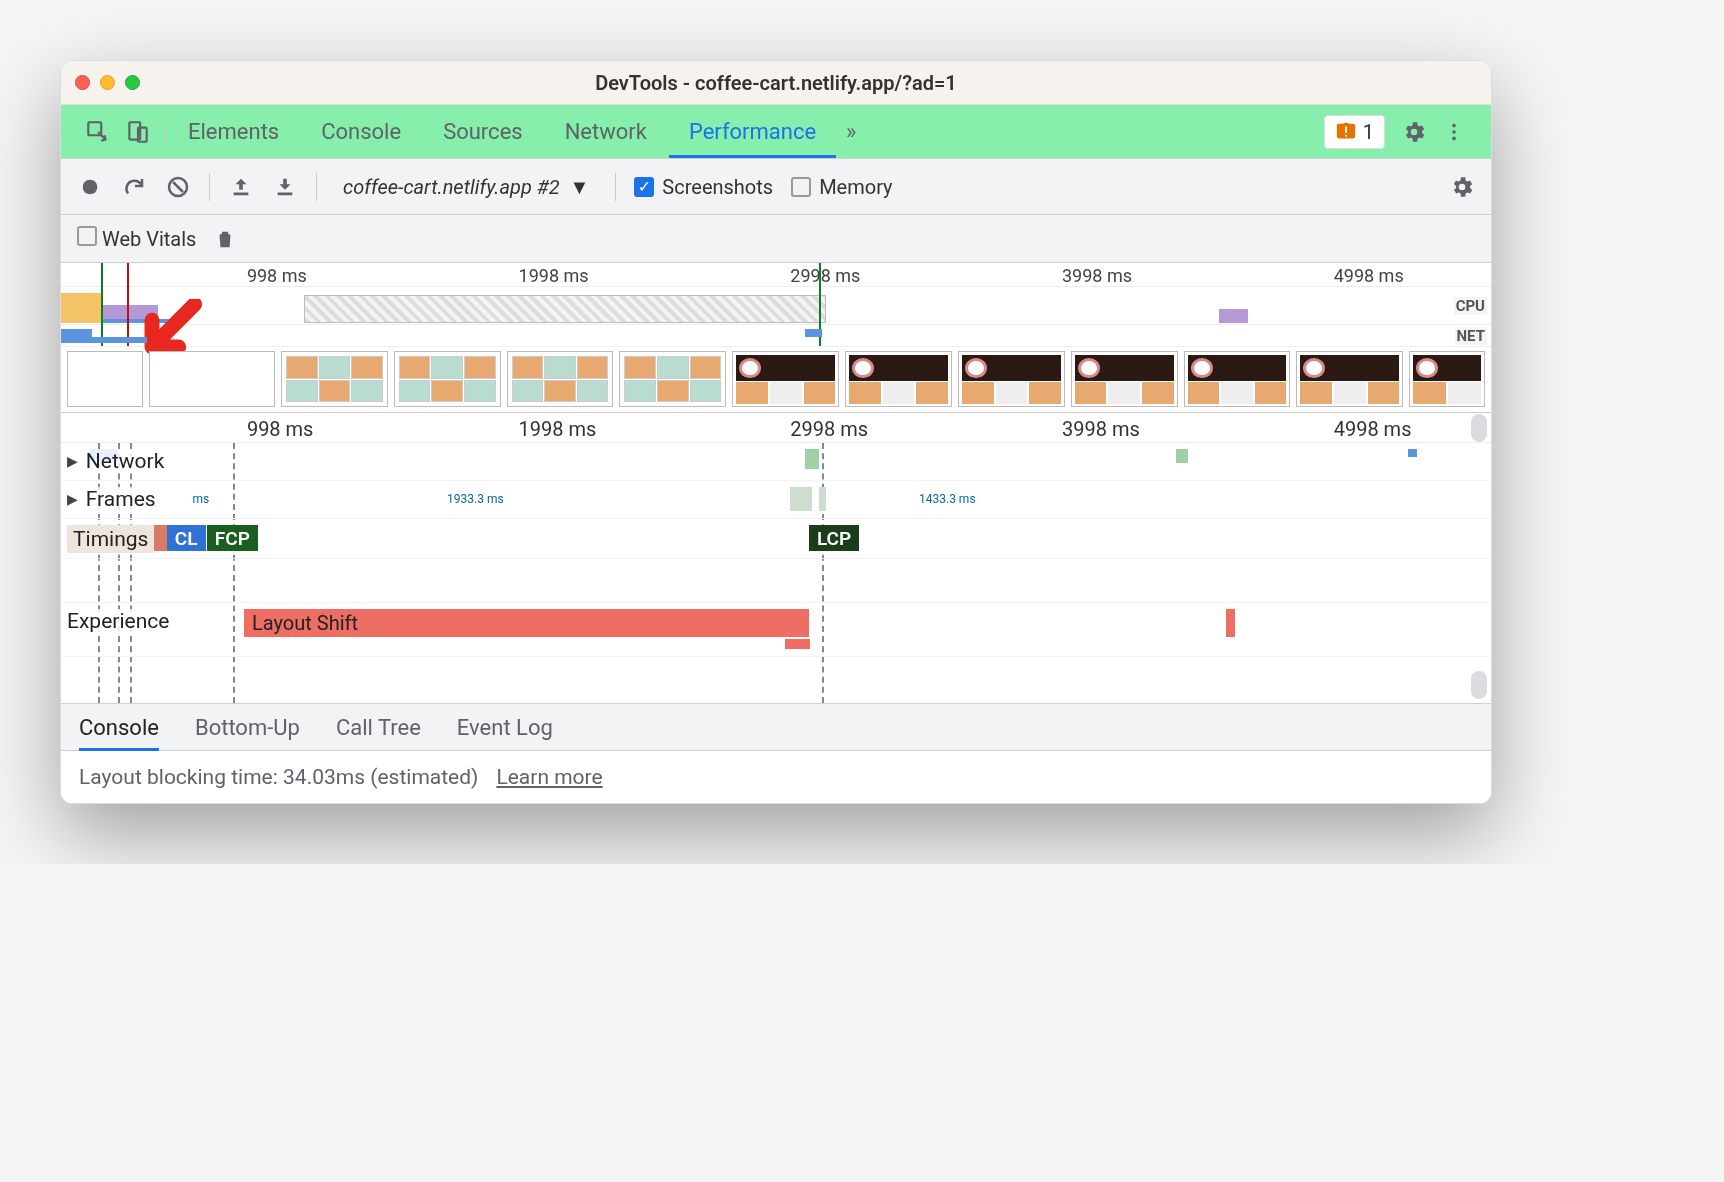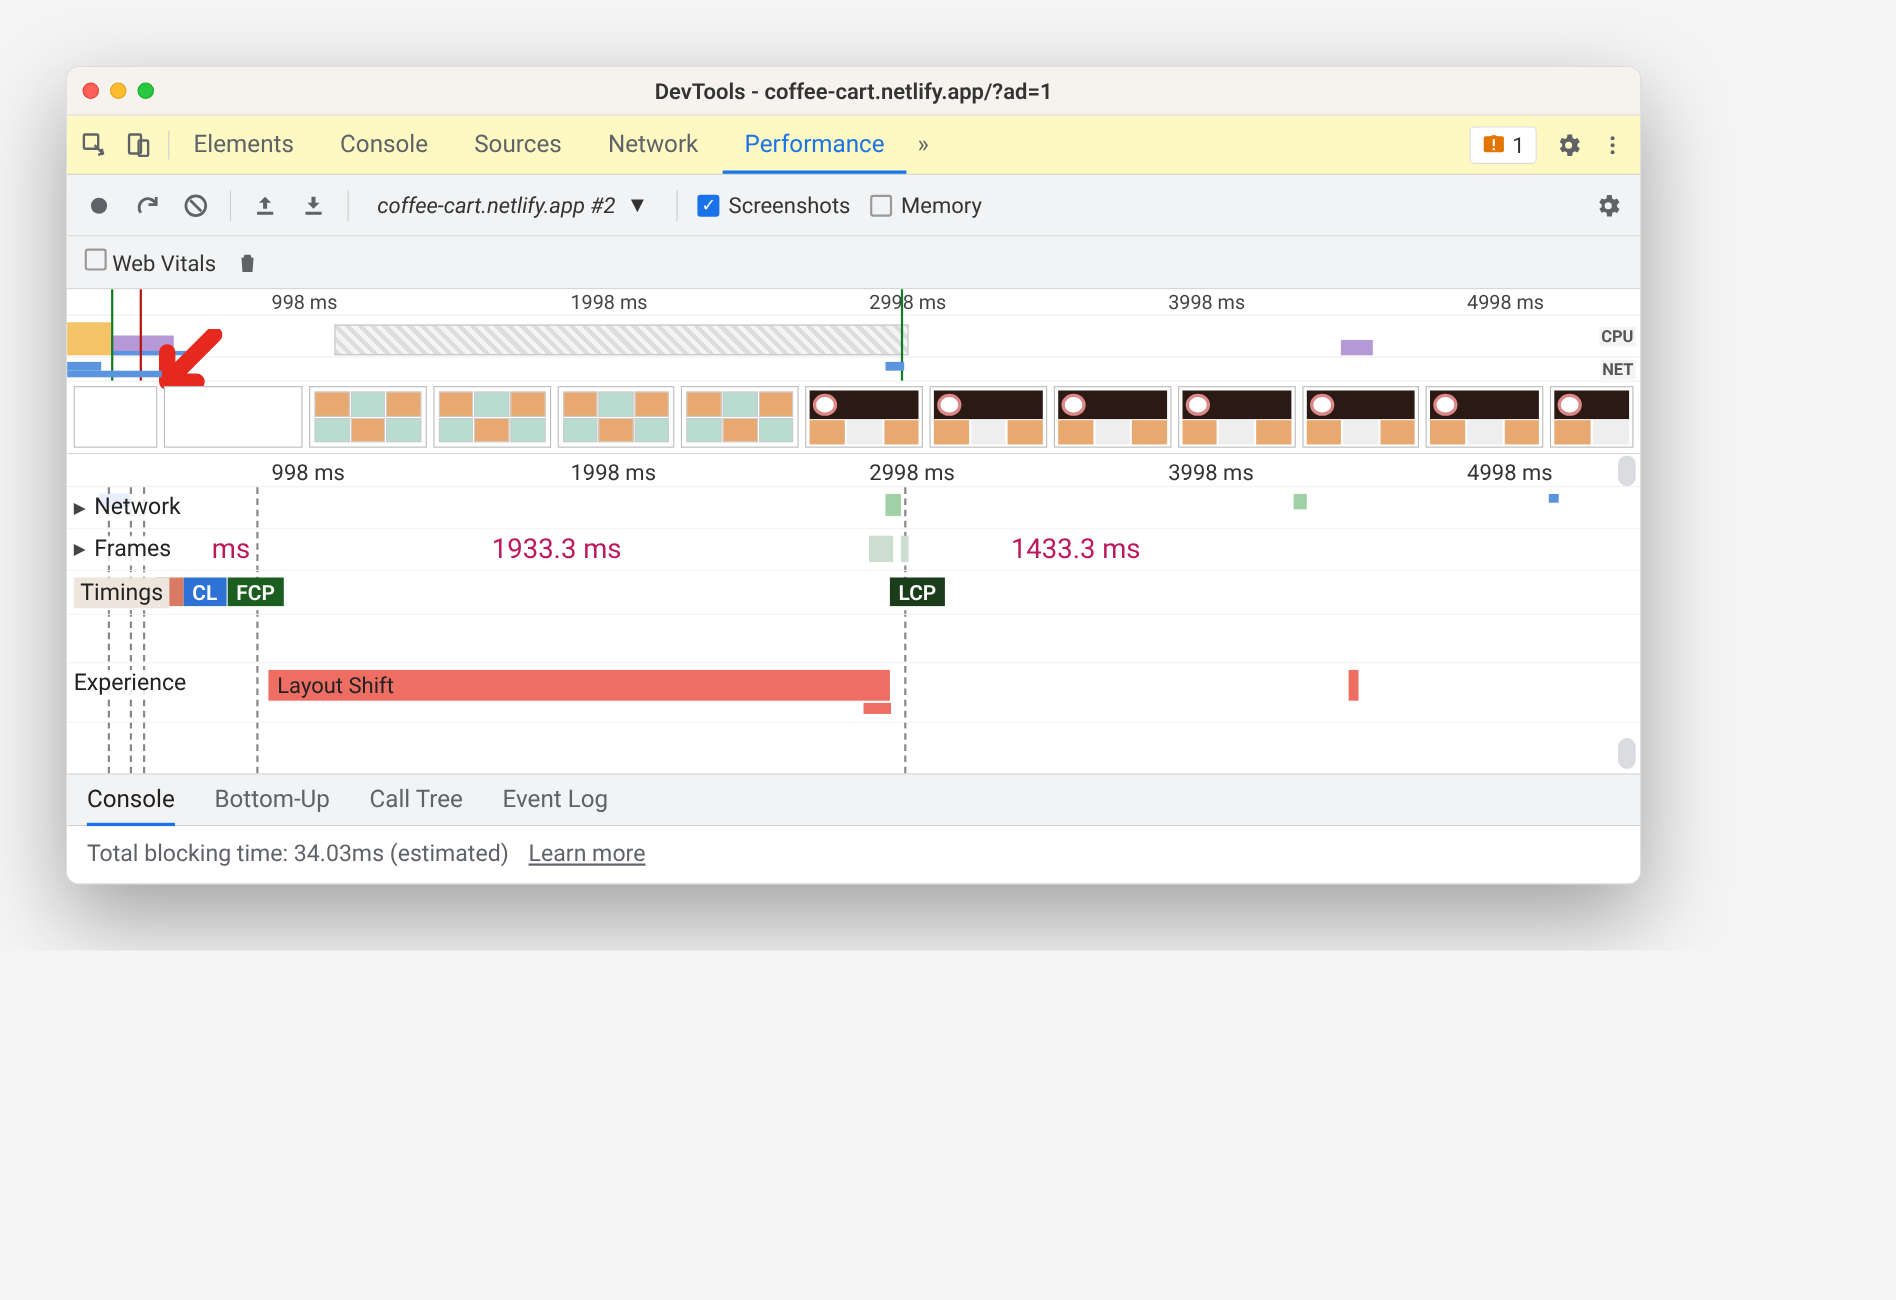--- a/index.html
+++ b/index.html
@@ -31,22 +31,22 @@
   .dot { width: 15px; height: 15px; border-radius: 50%; }
   .dot.red { background:#ff5f57; border:1px solid #e0443e;}
   .dot.yellow { background:#ffbd2e; border:1px solid #dea123;}
   .dot.green { background:#28c940; border:1px solid #1aab29;}
   .titlebar .title {
     position:absolute; left:0; right:0; text-align:center;
     font-weight:600; font-size:20px; color:#333;
   }
 
   .tabstrip {
-    height: 54px; background:#fef9c3;
-    display:flex; align-items:center; padding: 0 12px;
+    height: 54px; background:#86efac;
+    display:flex; align-items:center; padding: 0 24px;
     border-bottom:1px solid #d0d0d0;
     gap: 2px;
   }
   .tabstrip .left-icons { display:flex; gap:14px; padding-right:14px; border-right:1px solid #ccc;}
   .icon { width:26px; height:26px; display:flex; align-items:center; justify-content:center; color:#5f6368;}
   .tab {
     padding: 14px 20px; font-size:22px; color:#5f6368; cursor:pointer;
   }
   .tab.active { color:#1a73e8; border-bottom:3px solid #1a73e8; padding-bottom:11px;}
   .tabstrip .spacer{flex:1;}
@@ -118,21 +118,21 @@
   .track .triangle::before { content:"▶"; font-size:14px; color:#444; margin-right:4px;}
   .track.timings { height:40px;}
   .track.exp { height:54px;}
   .track.spacer-track { height:44px;}
 
   .badge { position:absolute; top:6px; height:26px; padding:2px 8px; font-size:19px; color:#fff; font-weight:600;}
   .badge.cl { background:#2f72d6;}
   .badge.fcp { background:#1b5e20;}
   .badge.lcp { background:#1b3d1b;}
 
-  .frames-bar { position:absolute; top:6px; height:24px; font-size:25px; color:#be185d;}
+  .frames-bar { position:absolute; top:6px; height:24px; font-size:12px; color:#0369a1;}
   .frame-seg { position:absolute; height:100%; display:flex; align-items:center; justify-content:center;}
 
   .ls-bar {
     position:absolute; top:6px; height:28px; background:#ee6e64; font-size:20px; color:#222;
     padding-left:8px; display:flex; align-items:center;
   }
   .ls-tiny { position:absolute; background:#ee6e64;}
   
   .vline { position:absolute; top:0; bottom:0; width:0; border-left:2px dashed #888;}
   
@@ -492,17 +492,17 @@
   </div>
 
   <div class="bottom-tabs">
     <div class="btab active">Console</div>
     <div class="btab">Bottom-Up</div>
     <div class="btab">Call Tree</div>
     <div class="btab">Event Log</div>
   </div>
 
   <div class="statusbar">
-    <span>Total blocking time: 34.03ms (estimated)</span>
+    <span>Layout blocking time: 34.03ms (estimated)</span>
     <a>Learn more</a>
   </div>
 
 </div>
 
 </body></html>

